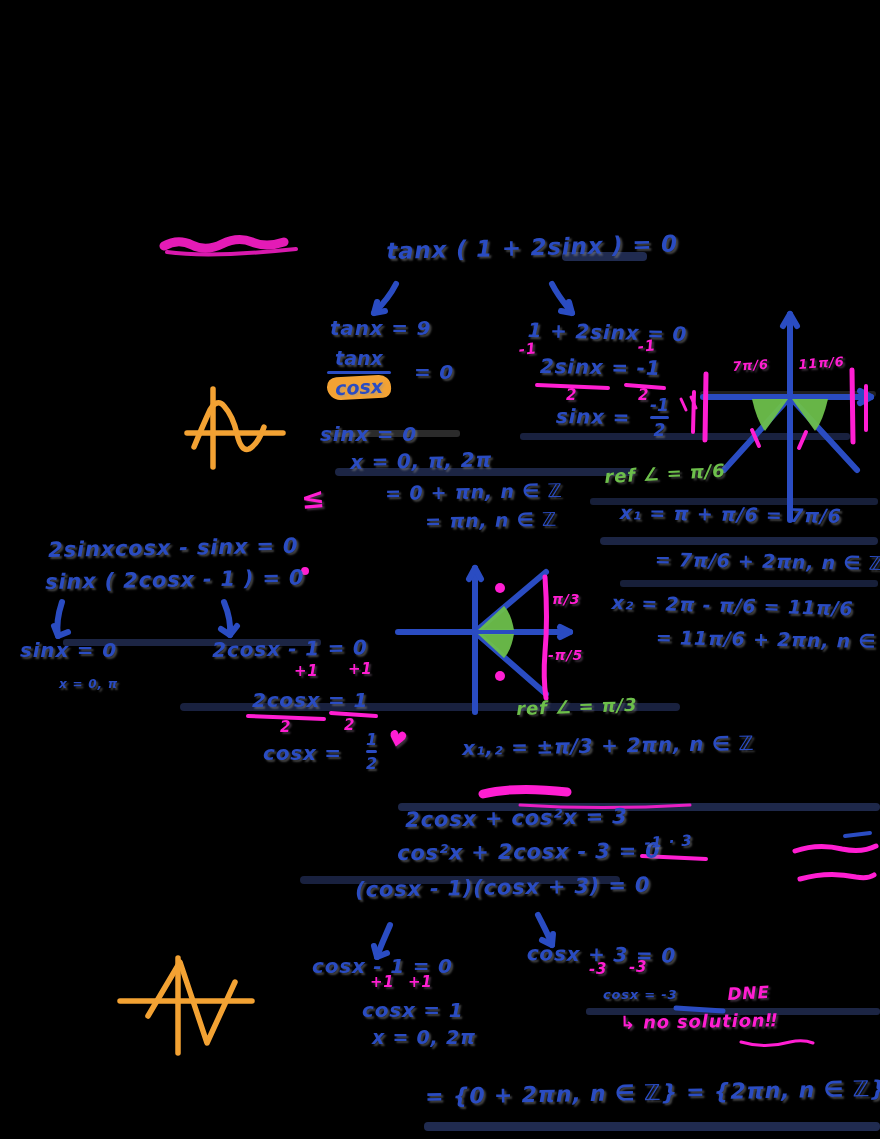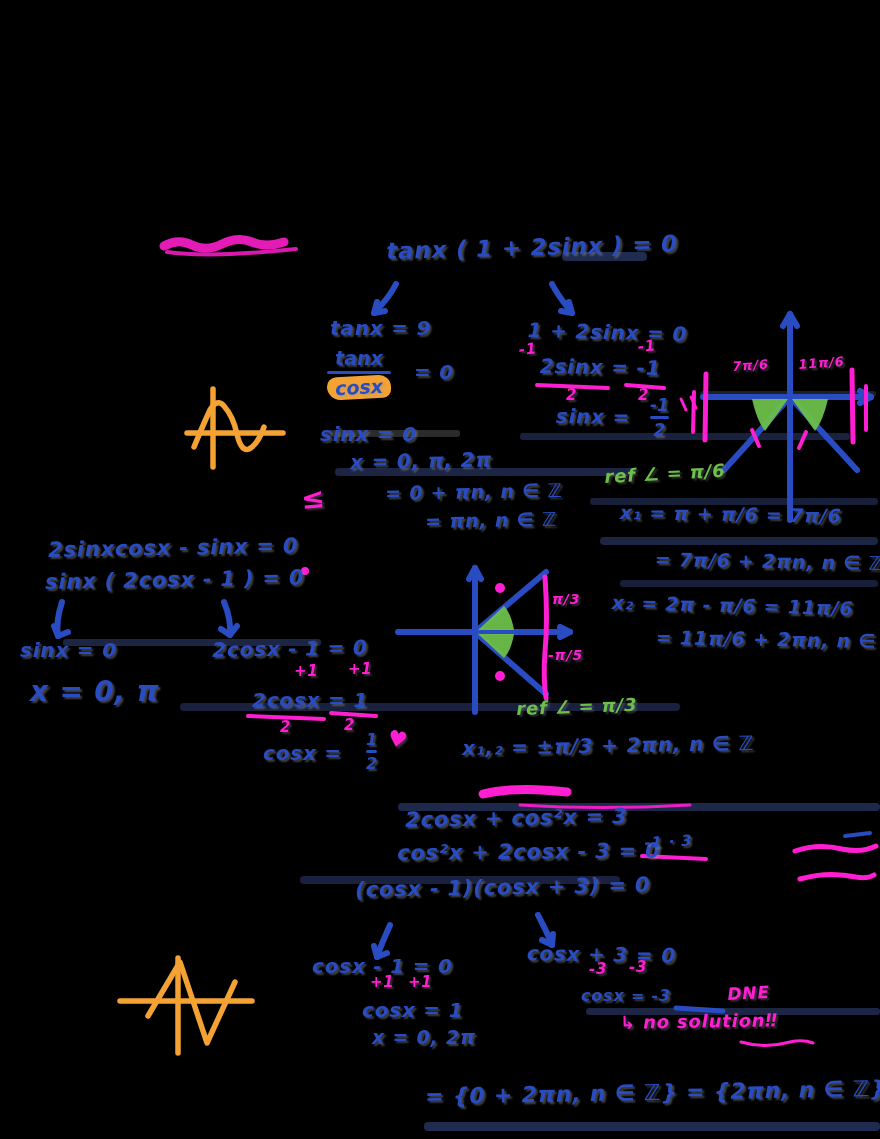--- a/index.html
+++ b/index.html
@@ -190,21 +190,21 @@
   <div class="t blue" style="left:620px;top:503px;font-size:19px;transform:rotate(1deg)">x₁ = π + π/6 = 7π/6</div>
   <div class="t blue" style="left:655px;top:550px;font-size:19px;transform:rotate(1deg)">= 7π/6 + 2πn, n ∈ ℤ</div>
   <div class="t blue" style="left:612px;top:593px;font-size:19px;transform:rotate(1.5deg)">x₂ = 2π - π/6 = 11π/6</div>
   <div class="t blue" style="left:656px;top:628px;font-size:19px;transform:rotate(1deg)">= 11π/6 + 2πn, n ∈ ℤ</div>
 
   <div class="t pink" style="left:300px;top:486px;font-size:28px;transform:rotate(-5deg)">≤</div>
 
   <div class="t blue" style="left:48px;top:540px;font-size:21px;transform:rotate(-1deg)">2sinxcosx - sinx = 0</div>
   <div class="t blue" style="left:45px;top:572px;font-size:21px;transform:rotate(-1deg)">sinx ( 2cosx - 1 ) = 0</div>
   <div class="t blue" style="left:20px;top:640px;font-size:20px">sinx = 0</div>
-  <div class="t blue" style="left:30px;top:678px;font-size:28px">x = 0, π</div>
+  <div class="t blue" style="left:59px;top:678px;font-size:12px">x = 0, π</div>
 
   <div class="t blue" style="left:212px;top:640px;font-size:20px;transform:rotate(-1deg)">2cosx - 1 = 0</div>
   <div class="t pink" style="left:294px;top:664px;font-size:15px">+1</div>
   <div class="t pink" style="left:348px;top:662px;font-size:15px">+1</div>
   <div class="t blue" style="left:252px;top:690px;font-size:20px">2cosx = 1</div>
   <div class="t pink" style="left:280px;top:720px;font-size:15px">2</div>
   <div class="t pink" style="left:344px;top:718px;font-size:15px">2</div>
   <div class="t blue" style="left:263px;top:743px;font-size:20px">cosx =</div>
   <div class="frac blue" style="left:366px;top:731px;font-size:16px">
     <span class="num">1</span>
@@ -225,19 +225,19 @@
 
   <div class="t blue" style="left:312px;top:956px;font-size:20px">cosx - 1 = 0</div>
   <div class="t pink" style="left:370px;top:975px;font-size:15px">+1</div>
   <div class="t pink" style="left:408px;top:975px;font-size:15px">+1</div>
   <div class="t blue" style="left:362px;top:1000px;font-size:20px">cosx = 1</div>
   <div class="t blue" style="left:372px;top:1028px;font-size:19px">x = 0, 2π</div>
 
   <div class="t blue" style="left:527px;top:943px;font-size:20px;transform:rotate(1deg)">cosx + 3 = 0</div>
   <div class="t pink" style="left:589px;top:962px;font-size:15px">-3</div>
   <div class="t pink" style="left:629px;top:960px;font-size:15px">-3</div>
-  <div class="t blue" style="left:581px;top:988px;font-size:16px">cosx = -3</div>
+  <div class="t blue" style="left:603px;top:988px;font-size:13px">cosx = -3</div>
   <div class="t pink" style="left:727px;top:986px;font-size:17px;transform:rotate(-3deg)">DNE</div>
   <div class="t pink" style="left:620px;top:1014px;font-size:18px;transform:rotate(-1deg)">↳ no solution‼</div>
 
   <div class="t blue" style="left:425px;top:1086px;font-size:22px;transform:rotate(-1deg)">= {0 + 2πn, n ∈ ℤ} = {2πn, n ∈ ℤ}</div>
 
 </div>
 
 </body></html>

